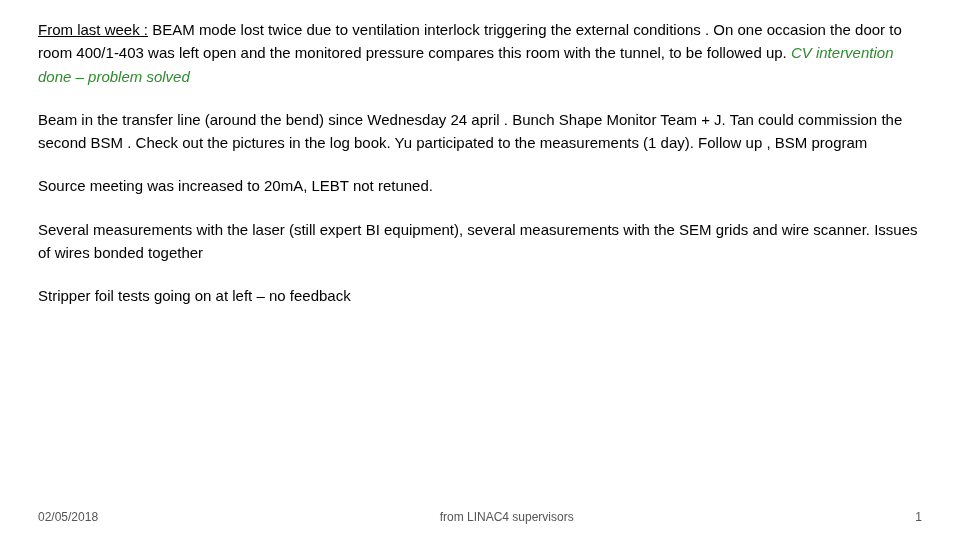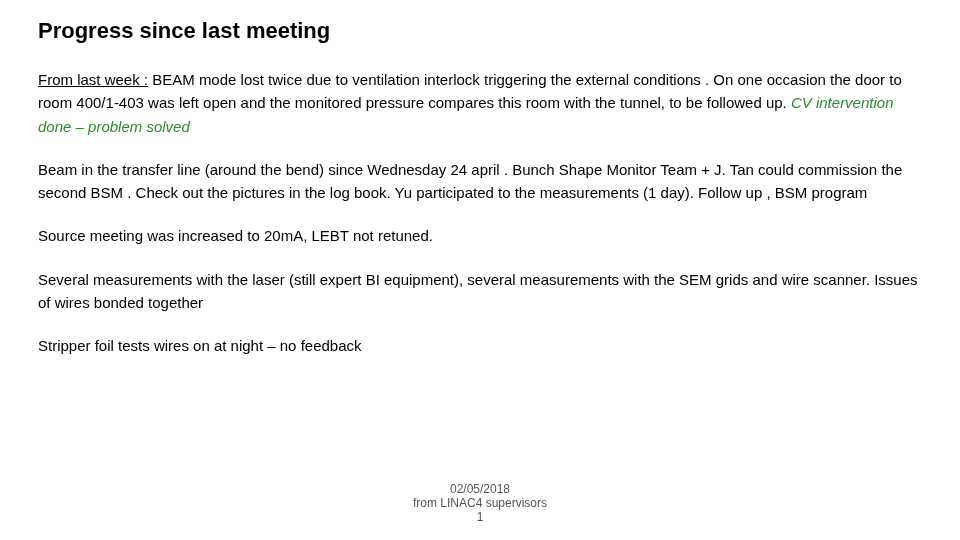--- a/index.html
+++ b/index.html
@@ -57,50 +57,48 @@
     }
 
     .footer {
       display: flex;
       justify-content: space-between;
       align-items: center;
       padding-top: 6px;
       font-size: 12px;
       color: #555;
       margin-top: auto;
-      flex-direction: column;
     }
   </style>
 </head>
 <body>
 
 <div class="page">
 
-  <div class="page-title">Progress since last meeting</div>
 
   <div class="content">
 
     <div class="paragraph">
       <span class="underline">From last week :</span><span> BEAM mode lost twice due to ventilation interlock triggering the external conditions . On one occasion the door to room 400/1-403 was left open and the monitored pressure compares this room with the tunnel, to be followed up. </span><span class="italic-green">CV intervention done – problem solved</span>
     </div>
 
     <div class="paragraph">
       <span>Beam in the transfer line (around the bend) since Wednesday 24 april . Bunch Shape Monitor Team + J. Tan could commission the second  BSM . Check out the pictures in the log book. Yu participated to the measurements (1 day). Follow up ,  BSM program</span>
     </div>
 
     <div class="paragraph">
       <span>Source meeting was increased to 20mA, LEBT  not retuned.</span>
     </div>
 
     <div class="paragraph">
       <span>Several measurements with the laser (still expert BI equipment), several measurements with the SEM grids and wire scanner. Issues of wires bonded together</span>
     </div>
 
     <div class="paragraph">
-      <span>Stripper foil tests wires on at night – no feedback</span>
+      <span>Stripper foil tests going on at left – no feedback</span>
     </div>
 
   </div>
 
   <div class="footer">
     <span>02/05/2018</span>
     <span>from LINAC4 supervisors</span>
     <span>1</span>
   </div>
 

